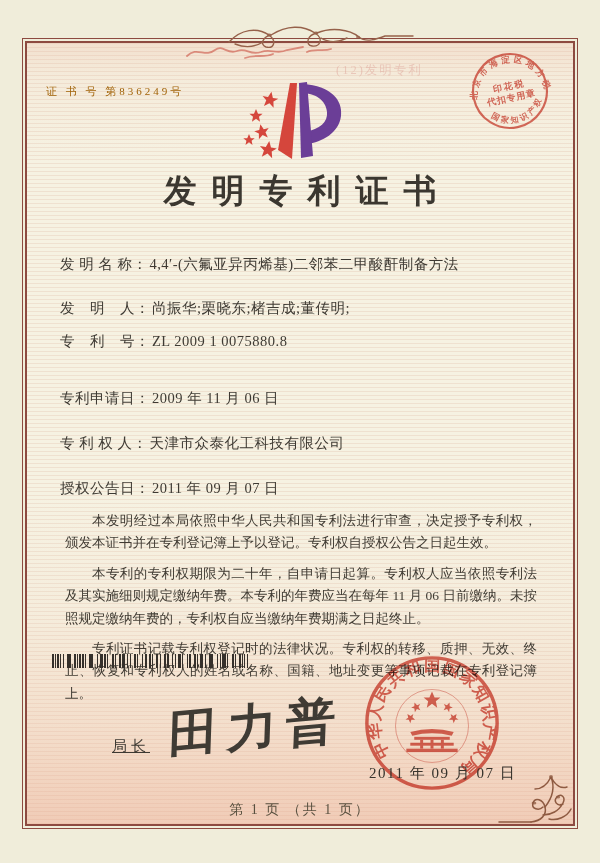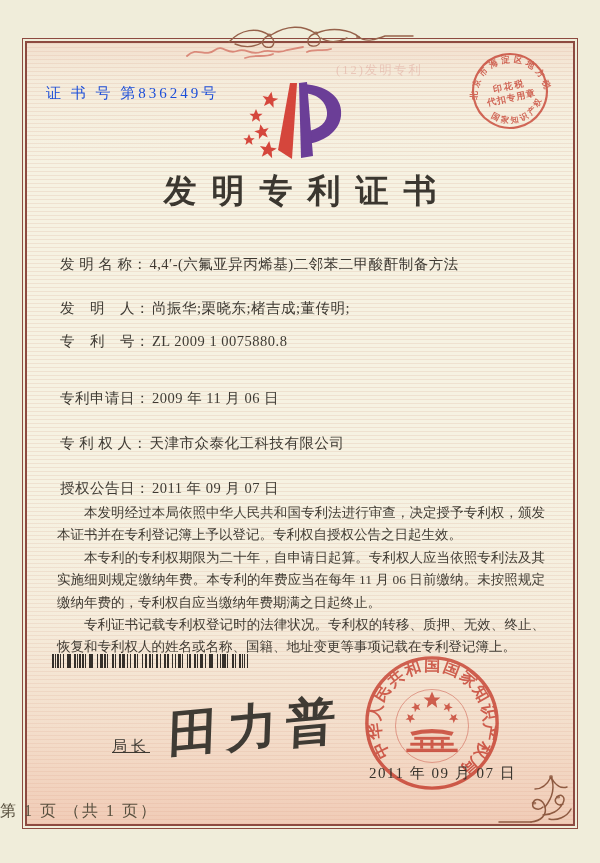--- a/index.html
+++ b/index.html
@@ -12,39 +12,39 @@
   
   .frame{position:absolute;left:22px;top:38px;width:554px;height:789px;border:1px solid #8d4a40;}
   .frame-inner{
     position:absolute;inset:2px;border:2px solid #8d4a40;
     background:
       linear-gradient(180deg, rgba(233,178,156,.28) 0px, rgba(233,178,156,.10) 34px, rgba(0,0,0,0) 120px),
       linear-gradient(0deg, rgba(235,166,140,.50) 0px, rgba(238,183,158,.34) 95px, rgba(241,205,185,.14) 210px, rgba(0,0,0,0) 330px),
       repeating-linear-gradient(0deg, rgba(196,122,96,.14) 0 1px, rgba(0,0,0,0) 1px 4px),
       #f6f2e2;
   }
-  .certno{position:absolute;left:46px;top:84px;font-size:15px;letter-spacing:3px;color:#1d4ed8;}
+  .certno{position:absolute;left:46px;top:84px;font-size:11px;letter-spacing:3px;color:#a16207;}
   .title{position:absolute;left:0;right:0;top:169px;text-align:center;
          font-size:33px;font-weight:700;letter-spacing:15px;text-indent:15px;color:#3b3730;}
   .field{position:absolute;left:60px;font-size:14.5px;letter-spacing:.5px;color:#3e3a33;white-space:nowrap;}
   .f-label{margin-right:2px;margin-top:13px;}
   .paras{position:absolute;left:57px;top:502px;width:488px;}
-  .paras p{margin:0;text-indent:2em;font-size:13.5px;line-height:22.4px;text-align:justify;color:#403b33;}
+  .paras p{margin:8px;text-indent:2em;font-size:13.5px;line-height:22.4px;text-align:justify;color:#403b33;}
   .barcode{position:absolute;left:52px;top:654px;width:198px;height:14px;
     background:
       repeating-linear-gradient(90deg,#35302b 0 1.5px,transparent 1.5px 3px,#35302b 3px 4px,transparent 4px 7.5px),
       repeating-linear-gradient(90deg,transparent 0 5px,#35302b 5px 6.5px,transparent 6.5px 11px);
   }
   .sig-title{position:absolute;left:112px;top:737px;font-size:15px;letter-spacing:4px;color:#3d3932;text-decoration:underline;}
   .sig-name{position:absolute;left:168px;top:694px;font-size:50px;font-weight:600;
     letter-spacing:9px;color:#3f3b34;transform:rotate(-5deg) skewX(-7deg);
     font-family:"DejaVu Serif","Liberation Serif",serif;}
   .seal{position:absolute;left:358px;top:649px;width:148px;height:148px;opacity:.88;mix-blend-mode:multiply;}
   .seal-date{position:absolute;left:369px;top:764px;font-size:15px;letter-spacing:1.5px;color:#37332c;z-index:6;}
-  .footer{position:absolute;left:0;right:0;top:801px;font-size:16px;
+  .footer{position:absolute;left:0;right:0;top:801px;text-align:center;font-size:14px;
           letter-spacing:2px;color:#58503f;}
   .taxstamp{position:absolute;left:465px;top:46px;width:90px;height:90px;opacity:.85;
             mix-blend-mode:multiply;transform:rotate(-12deg);}
   .flourish-top{position:absolute;left:225px;top:20px;width:190px;height:34px;}
   .flourish-corner{position:absolute;left:497px;top:771px;width:80px;height:56px;}
   .scribble{position:absolute;left:183px;top:42px;width:152px;height:20px;}
   .ghost{position:absolute;left:336px;top:62px;font-size:12.5px;color:#dc9e94;opacity:.45;
          letter-spacing:2px;filter:blur(.5px);}
   svg text{font-family:"Liberation Serif","DejaVu Serif",serif;}
 </style>

